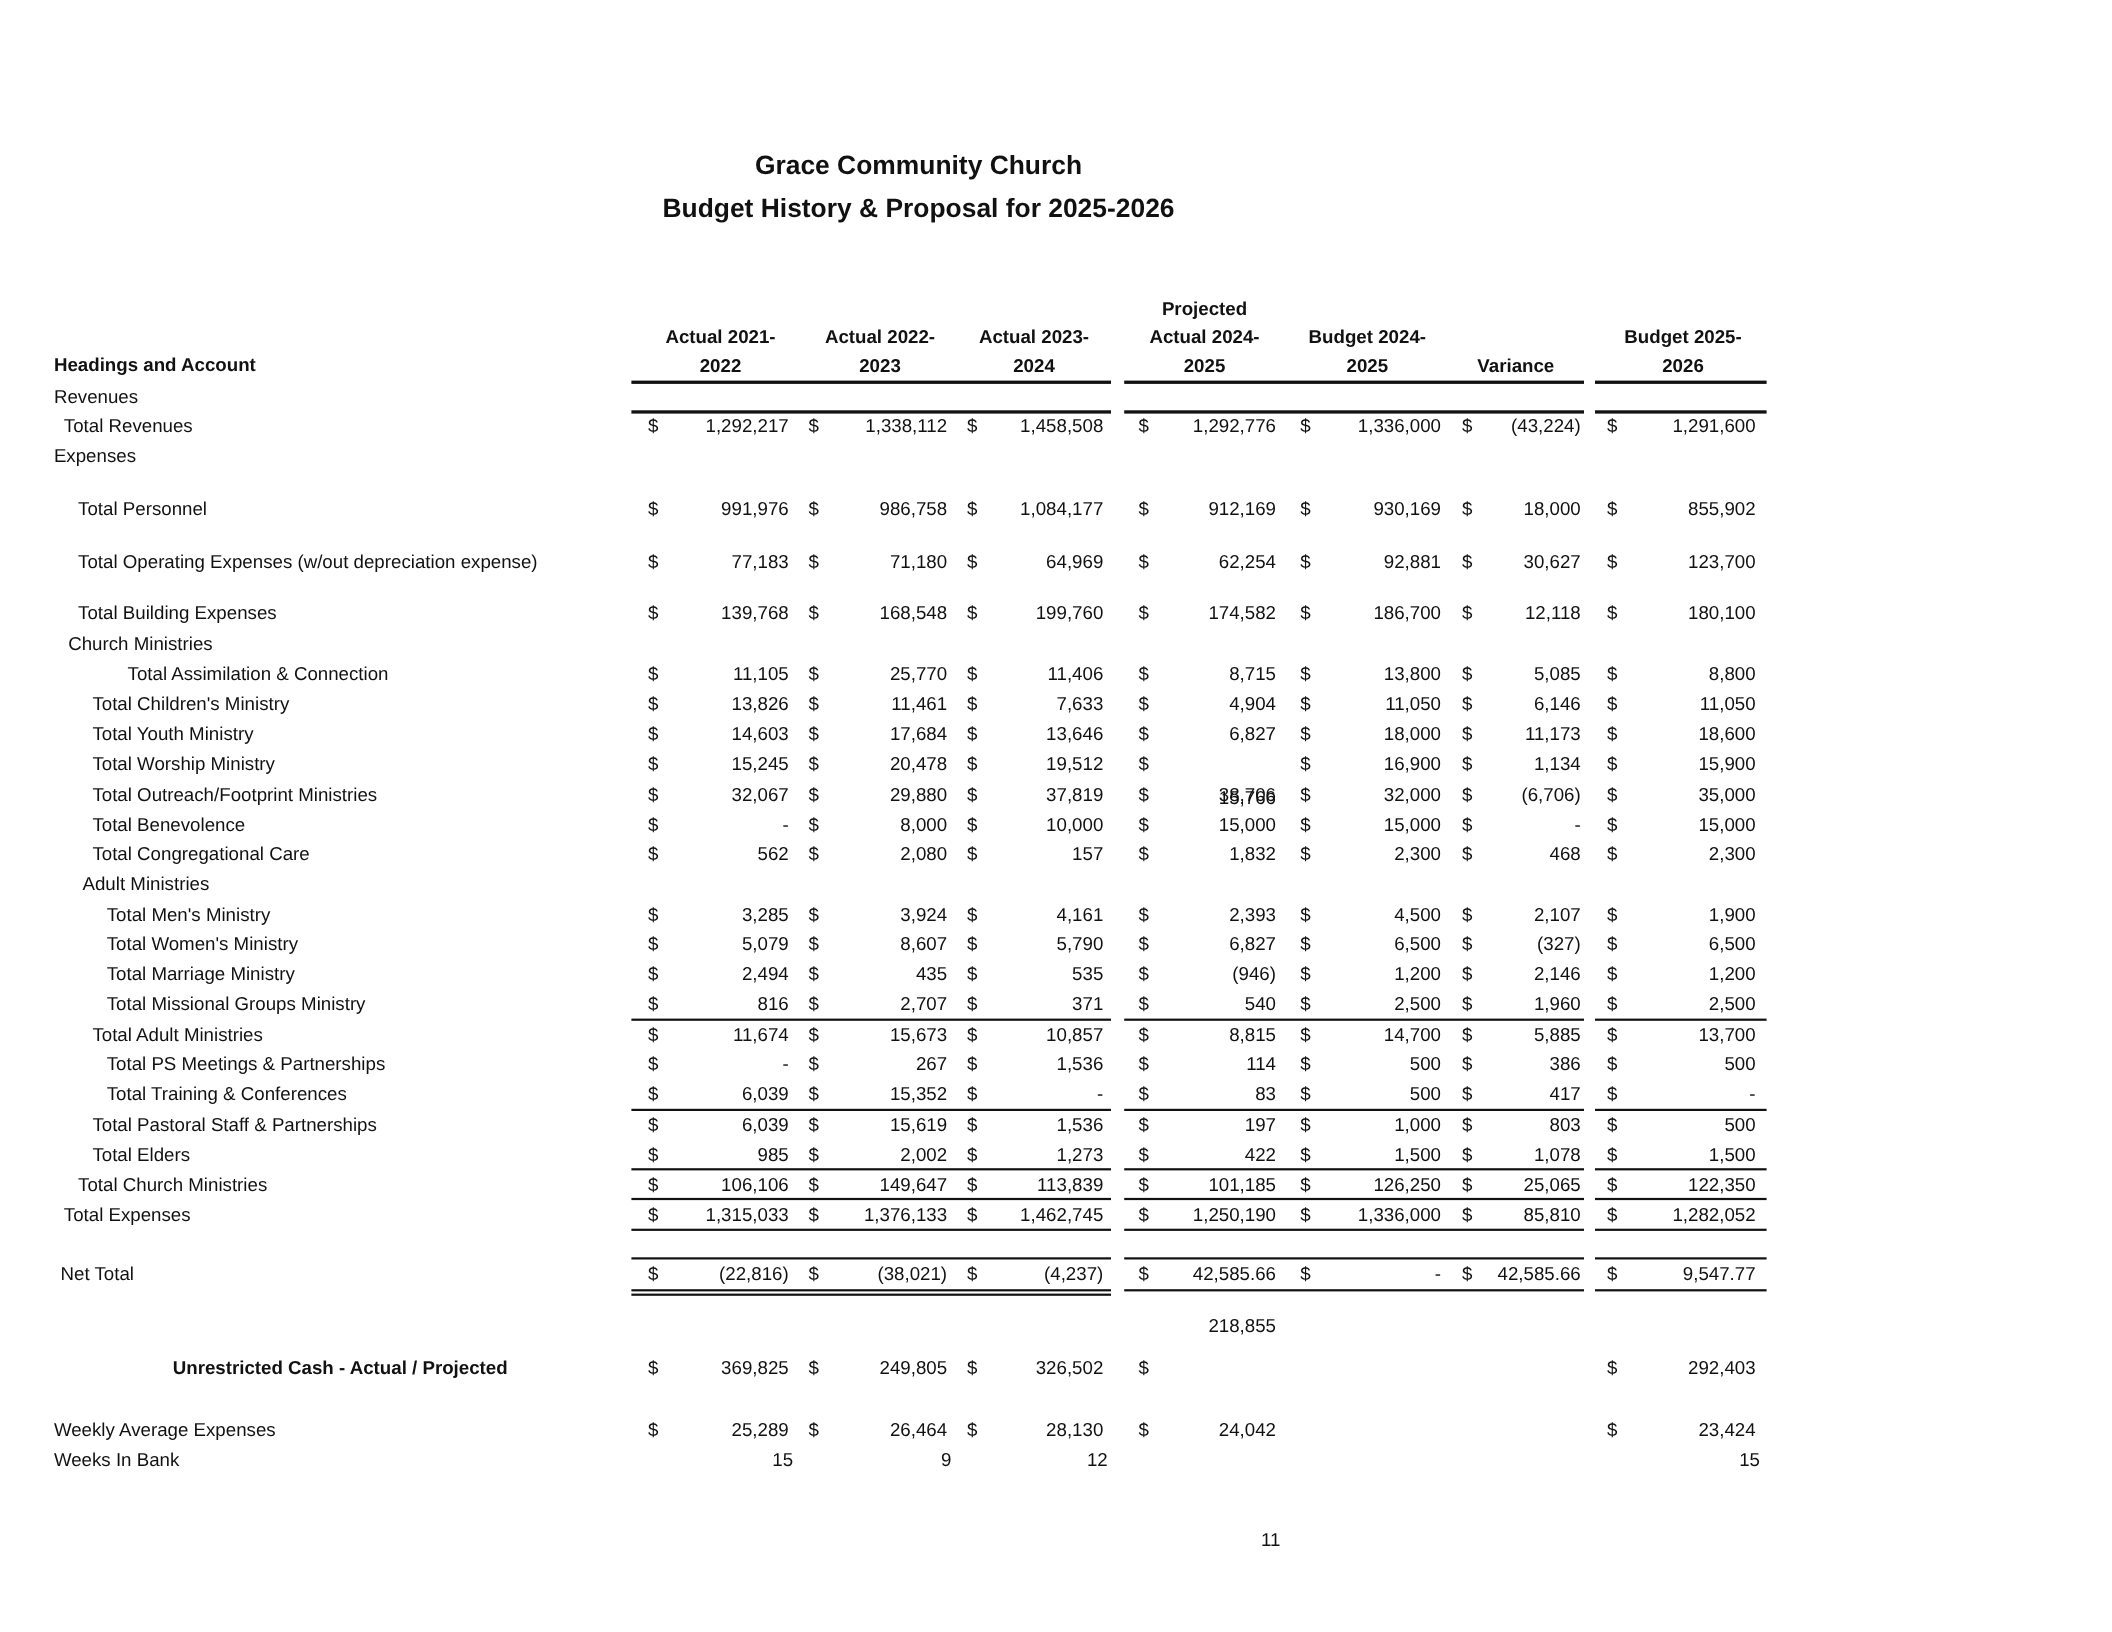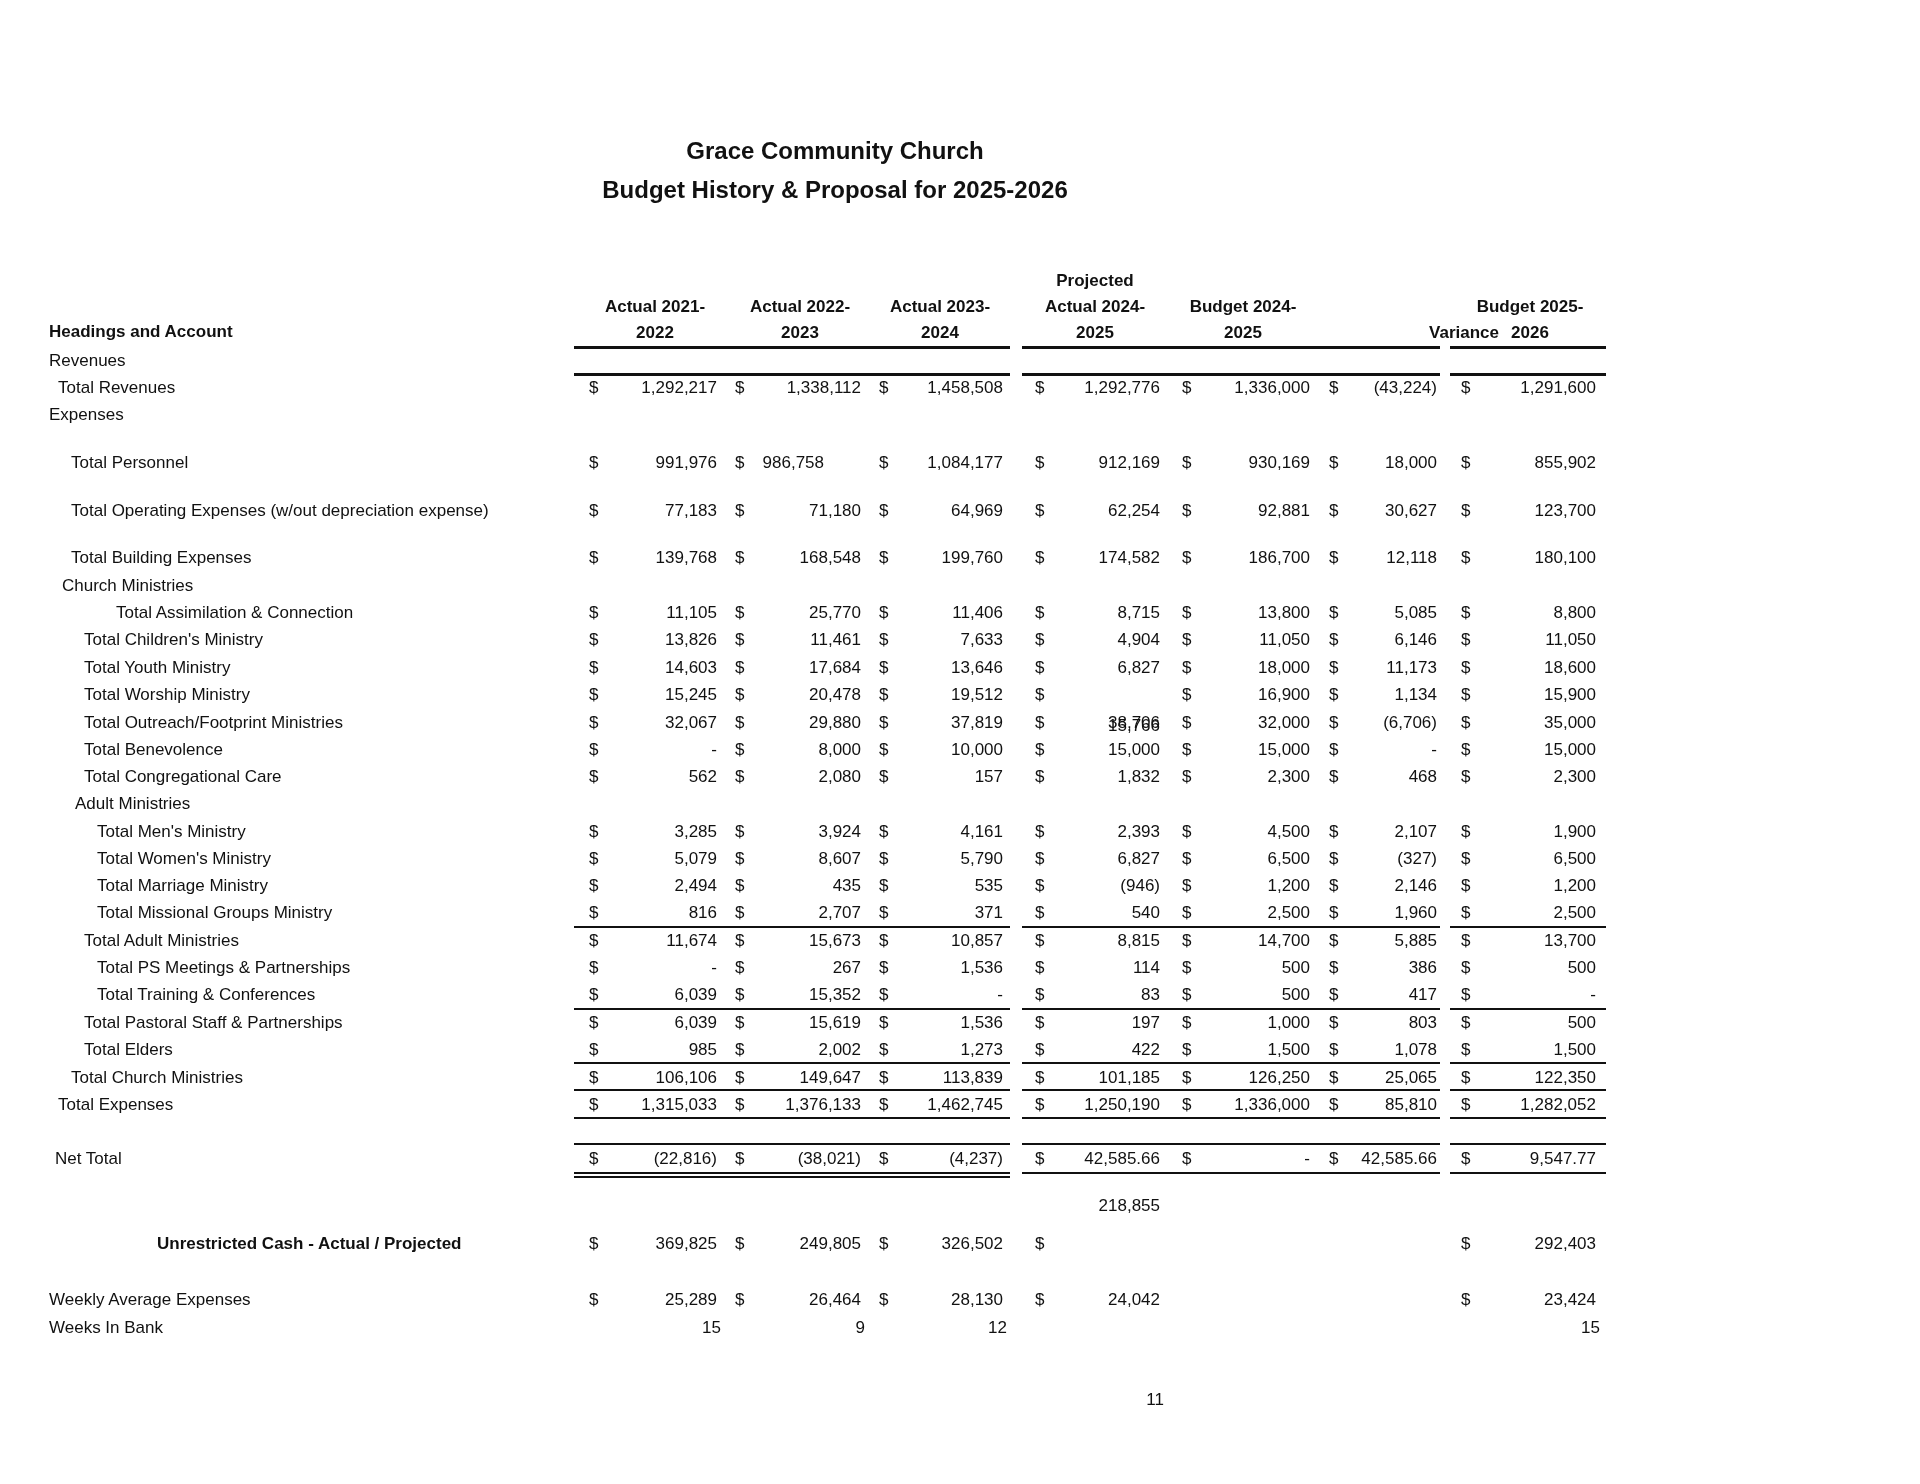--- a/index.html
+++ b/index.html
@@ -27,21 +27,21 @@
       <div class="hdr" style="left:575px;top:320px;">2022</div>
       <div class="hdr" style="left:720px;top:294px;">Actual 2022-</div>
       <div class="hdr" style="left:720px;top:320px;">2023</div>
       <div class="hdr" style="left:860px;top:294px;">Actual 2023-</div>
       <div class="hdr" style="left:860px;top:320px;">2024</div>
       <div class="hdr" style="left:1015px;top:268px;">Projected</div>
       <div class="hdr" style="left:1015px;top:294px;">Actual 2024-</div>
       <div class="hdr" style="left:1015px;top:320px;">2025</div>
       <div class="hdr" style="left:1163px;top:294px;">Budget 2024-</div>
       <div class="hdr" style="left:1163px;top:320px;">2025</div>
-      <div class="hdr" style="left:1339px;top:320px;text-align:right;">Variance</div>
+      <div class="hdr" style="left:1298px;top:320px;">Variance</div>
       <div class="hdr" style="left:1450px;top:294px;">Budget 2025-</div>
       <div class="hdr" style="left:1450px;top:320px;">2026</div>
       <div class="rule" style="left:574px;width:436px;top:346px;"></div>
       <div class="rule" style="left:1022px;width:418px;top:346px;"></div>
       <div class="rule" style="left:1450px;width:156px;top:346px;"></div>
       <div class="lbl" style="left:49px;top:351px;">Revenues</div>
       <div class="lbl" style="left:58px;top:378px;">Total Revenues</div>
       <div class="dol" style="left:589px;top:378px;">$</div>
       <div class="val" style="left:597px;top:378px;">1,292,217</div>
       <div class="dol" style="left:735px;top:378px;">$</div>
@@ -54,21 +54,21 @@
       <div class="val" style="left:1190px;top:378px;">1,336,000</div>
       <div class="dol" style="left:1329px;top:378px;">$</div>
       <div class="val" style="left:1317px;top:378px;">(43,224)</div>
       <div class="dol" style="left:1461px;top:378px;">$</div>
       <div class="val" style="left:1476px;top:378px;">1,291,600</div>
       <div class="lbl" style="left:49px;top:405px;">Expenses</div>
       <div class="lbl" style="left:71px;top:453px;">Total Personnel</div>
       <div class="dol" style="left:589px;top:453px;">$</div>
       <div class="val" style="left:597px;top:453px;">991,976</div>
       <div class="dol" style="left:735px;top:453px;">$</div>
-      <div class="val" style="left:704px;top:453px;">986,758</div>
+      <div class="val" style="left:741px;top:453px;">986,758</div>
       <div class="dol" style="left:879px;top:453px;">$</div>
       <div class="val" style="left:883px;top:453px;">1,084,177</div>
       <div class="dol" style="left:1035px;top:453px;">$</div>
       <div class="val" style="left:1040px;top:453px;">912,169</div>
       <div class="dol" style="left:1182px;top:453px;">$</div>
       <div class="val" style="left:1190px;top:453px;">930,169</div>
       <div class="dol" style="left:1329px;top:453px;">$</div>
       <div class="val" style="left:1317px;top:453px;">18,000</div>
       <div class="dol" style="left:1461px;top:453px;">$</div>
       <div class="val" style="left:1476px;top:453px;">855,902</div>

